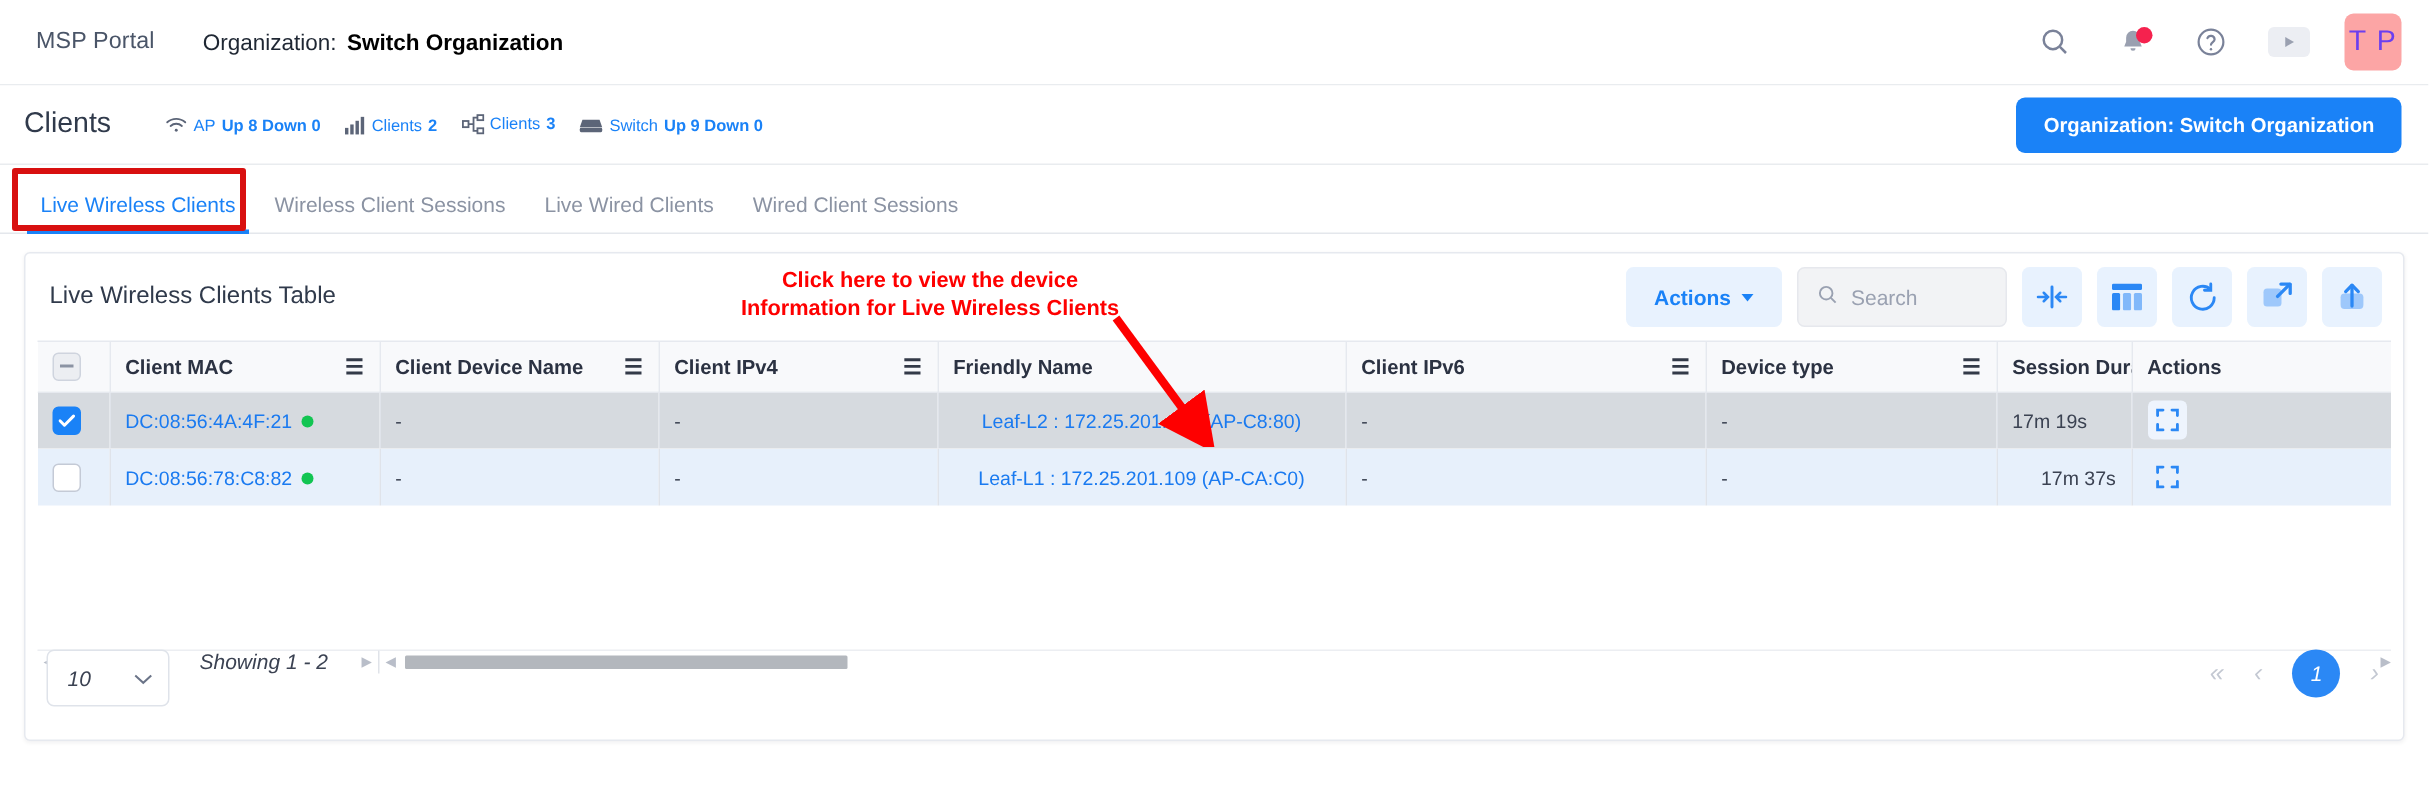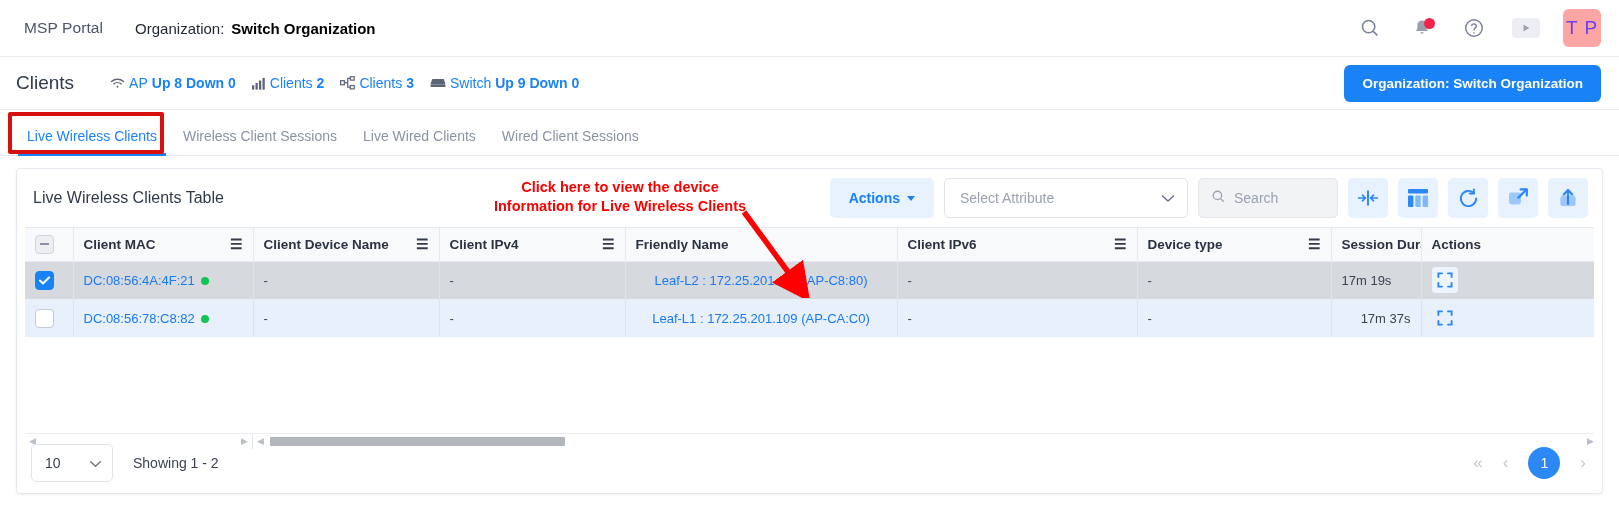--- a/index.html
+++ b/index.html
@@ -32,21 +32,21 @@
   .avatar { width: 38px; height: 38px; border-radius: 6px; background:#fca5a5;
             display:flex; align-items:center; justify-content:center; gap:3px;
             font-size: 19px; color:#6b3ff0; letter-spacing:1px; }
 
   
   .subbar {
     height: 53px; display:flex; align-items:center;
     border-bottom: 1px solid #e9ecef; padding: 0 18px 0 16px; background:#fff;
   }
   .page-title { font-size: 19px; color:#303a4b; margin-right: 36px; }
-  .stats { display:flex; align-items:center; gap: 16px; font-size: 14px; }
+  .stats { display:flex; align-items:flex-end; gap: 16px; font-size: 11px; }
   .stat { display:flex; align-items:center; gap:4px; color:#1a82f7; font-weight:bold; white-space:nowrap;}
   .stat .si { color:#5c6578; display:flex; align-items:center; }
   .stat .lbl { color:#1a82f7; font-weight:normal; }
   .stat b { color:#1a82f7; }
   .subbar-spacer { flex:1; }
   .org-btn {
     background:#1a82f7; color:#fff; border:none; border-radius:6px;
     padding: 11px 18px; font-size: 13.5px; font-weight:bold; cursor:pointer;
     font-family:"Liberation Sans", sans-serif;
   }
@@ -132,22 +132,22 @@
 
   
   .hscroll-row { position:absolute; left:8px; right:8px; bottom: 44px; height: 16px; display:flex; align-items:center; }
   .hs-left { width: 228px; height:16px; display:flex; align-items:center; justify-content:space-between;
              border-top:1px solid #eceef2; border-right:1px solid #e0e3e9; padding:0 4px; }
   .hs-right { flex:1; height:16px; display:flex; align-items:center; border-top:1px solid #eceef2; padding-left:4px; }
   .arr { color:#b9bec9; font-size:9px; line-height:1; }
   .hs-thumb { height: 9px; background:#b3b7bd; border-radius:1px; width: 295px; margin-left:6px; }
 
   
-  .footer { position:absolute; left:0; right:0; bottom:0; height:60px; display:flex; align-items:center;
-            padding: 0 16px 0 14px; }
+  .footer { position:absolute; left:0; right:0; bottom:0; height:60px; display:flex; align-items:flex-start;
+            padding: 0 16px 0 14px; font-style: italic; }
   .pagesize {
     width: 82px; height: 38px; border:1px solid #dfe3ea; border-radius:5px;
     display:flex; align-items:center; padding: 0 10px 0 13px; font-size: 14px; color:#3b4252; cursor:pointer; background:#fff;
   }
   .pagesize .chev { margin-left:auto; color:#6b7488; }
   .showing { margin-left: 20px; font-size: 14px; color:#3b4252; }
   .pager { margin-left:auto; display:flex; align-items:center; gap: 20px; }
   .pg { color:#c3c8d2; font-size: 17px; cursor:pointer; user-select:none; }
   .pg-num {
     width: 32px; height:32px; border-radius:50%; background:#2b88f5; color:#fff;
@@ -280,28 +280,20 @@
 
   <div class="card">
 
     <div class="card-head">
       <div class="card-title">Live Wireless Clients Table</div>
       <div class="card-tools">
         <button class="actions-btn">
           <span>Actions</span>
           <span class="caret-d"></span>
         </button>
-        <div class="select-attr">
-          <span>Select Attribute</span>
-          <span class="chev">
-            <svg width="14" height="9" viewBox="0 0 14 9" fill="none" stroke="#6b7488" stroke-width="1.5">
-                <path d="M1 1.5L7 7l6-5.5"></path>
-              </svg>
-          </span>
-        </div>
         <div class="searchbox">
           <span>
             <svg width="15" height="15" viewBox="0 0 20 20" fill="none" stroke="#9aa1b1" stroke-width="1.7">
               <circle cx="8.6" cy="8.6" r="5.6"></circle>
                 <line x1="12.8" y1="12.8" x2="17" y2="17"></line>
             </svg>
           </span>
           <span>Search</span>
         </div>
 

